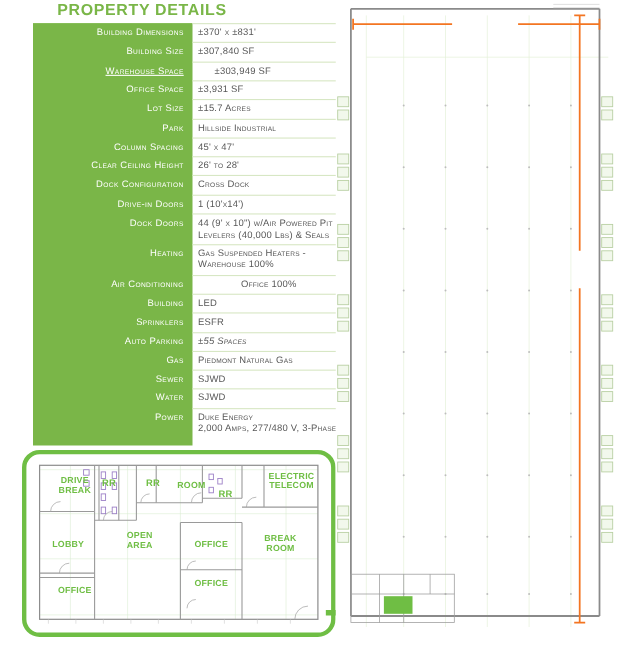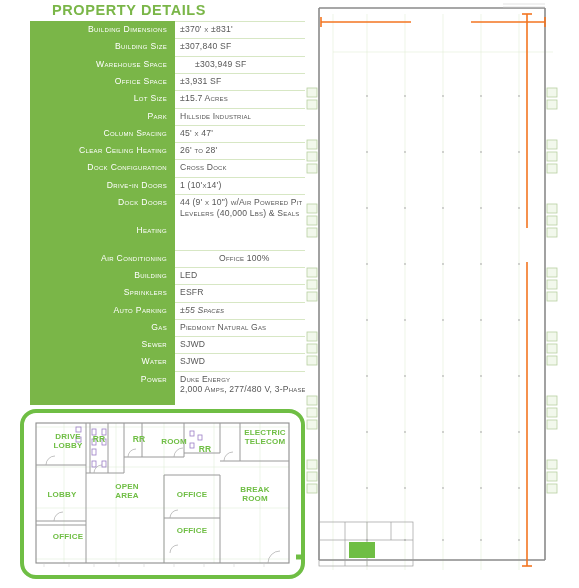--- a/index.html
+++ b/index.html
@@ -85,21 +85,21 @@
             <span class="spec-value">±370' x ±831'</span>
           </div>
         </div>
         <div class="spec-row" style="top: 17.3px; height: 17.3px;">
           <div class="spec-label" style="top: 3px;">Building Size</div>
           <div class="spec-value-cell" style="height: 17.3px;">
             <span class="spec-value">±307,840 SF</span>
           </div>
         </div>
         <div class="spec-row" style="top: 34.6px; height: 17.3px;">
-          <div class="spec-label" style="top: 3px;">Warehouse Space</div>
+          <div class="spec-label" style="top: 3px; text-decoration: underline;">Warehouse Space</div>
           <div class="spec-value-cell" style="height: 17.3px; padding-left: 20px;">
             <span class="spec-value">±303,949 SF</span>
           </div>
         </div>
         <div class="spec-row" style="top: 51.9px; height: 17.3px;">
           <div class="spec-label" style="top: 3px;">Office Space</div>
           <div class="spec-value-cell" style="height: 17.3px;">
             <span class="spec-value">±3,931 SF</span>
           </div>
         </div>
@@ -115,21 +115,21 @@
             <span class="spec-value">Hillside Industrial</span>
           </div>
         </div>
         <div class="spec-row" style="top: 103.8px; height: 17.3px;">
           <div class="spec-label" style="top: 3px;">Column Spacing</div>
           <div class="spec-value-cell" style="height: 17.3px;">
             <span class="spec-value">45' x 47'</span>
           </div>
         </div>
         <div class="spec-row" style="top: 121.1px; height: 17.3px;">
-          <div class="spec-label" style="top: 3px;">Clear Ceiling Heating</div>
+          <div class="spec-label" style="top: 3px;">Clear Ceiling Height</div>
           <div class="spec-value-cell" style="height: 17.3px;">
             <span class="spec-value">26' to 28'</span>
           </div>
         </div>
         <div class="spec-row" style="top: 138.4px; height: 17.3px;">
           <div class="spec-label" style="top: 3px;">Dock Configuration</div>
           <div class="spec-value-cell" style="height: 17.3px;">
             <span class="spec-value">Cross Dock</span>
           </div>
         </div>
@@ -141,20 +141,24 @@
         </div>
         <div class="spec-row" style="top: 173px; height: 27.8px;">
           <div class="spec-label" style="top: 3px;">Dock Doors</div>
           <div class="spec-value-cell" style="height: 27.8px;">
             <span class="spec-value">44 (9' x 10") w/Air Powered Pit</span>
             <span class="spec-value">Levelers (40,000 Lbs) &amp; Seals</span>
           </div>
         </div>
         <div class="spec-row" style="top: 200.8px; height: 27.8px;">
           <div class="spec-label" style="top: 3px;">Heating</div>
+          <div class="spec-value-cell" style="height: 27.8px;">
+            <span class="spec-value">Gas Suspended Heaters  -</span>
+            <span class="spec-value">Warehouse 100%</span>
+          </div>
         </div>
         <div class="spec-row" style="top: 228.6px; height: 17.3px;">
           <div class="spec-label" style="top: 3px;">Air Conditioning</div>
           <div class="spec-value-cell" style="height: 17.3px; padding-left: 44px;">
             <span class="spec-value">Office 100%</span>
           </div>
         </div>
         <div class="spec-row" style="top: 245.9px; height: 17.3px;">
           <div class="spec-label" style="top: 3px;">Building</div>
           <div class="spec-value-cell" style="height: 17.3px;">
@@ -279,21 +283,21 @@
         <line x1="95" y1="150" x2="95" y2="154"></line>
         <line x1="120" y1="150" x2="120" y2="154"></line>
         <line x1="150" y1="150" x2="150" y2="154"></line>
         <line x1="180" y1="150" x2="180" y2="154"></line>
         <line x1="210" y1="150" x2="210" y2="154"></line>
         <line x1="240" y1="150" x2="240" y2="154"></line>
       </g>
     </svg>
 
     <div class="fp-room-label" style="left:18px;  top:20px; width:52px;">DRIVE
-LOBBY</div>
+BREAK</div>
     <div class="fp-room-label fp-rr" style="left:64px; top:22px; width:22px;">RR</div>
     <div class="fp-room-label fp-rr" style="left:104px; top:22px; width:22px;">RR</div>
     <div class="fp-room-label" style="left:128px; top:25px; width:44px;">ROOM</div>
     <div class="fp-room-label fp-rr" style="left:170px; top:32px; width:22px;">RR</div>
     <div class="fp-room-label" style="left:216px; top:16px; width:50px;">ELECTRIC
 TELECOM</div>
     <div class="fp-room-label" style="left:14px;  top:78px; width:48px;">LOBBY</div>
     <div class="fp-room-label" style="left:78px;  top:70px; width:50px;">OPEN
 AREA</div>
     <div class="fp-room-label" style="left:18px;  top:120px; width:52px;">OFFICE</div>

